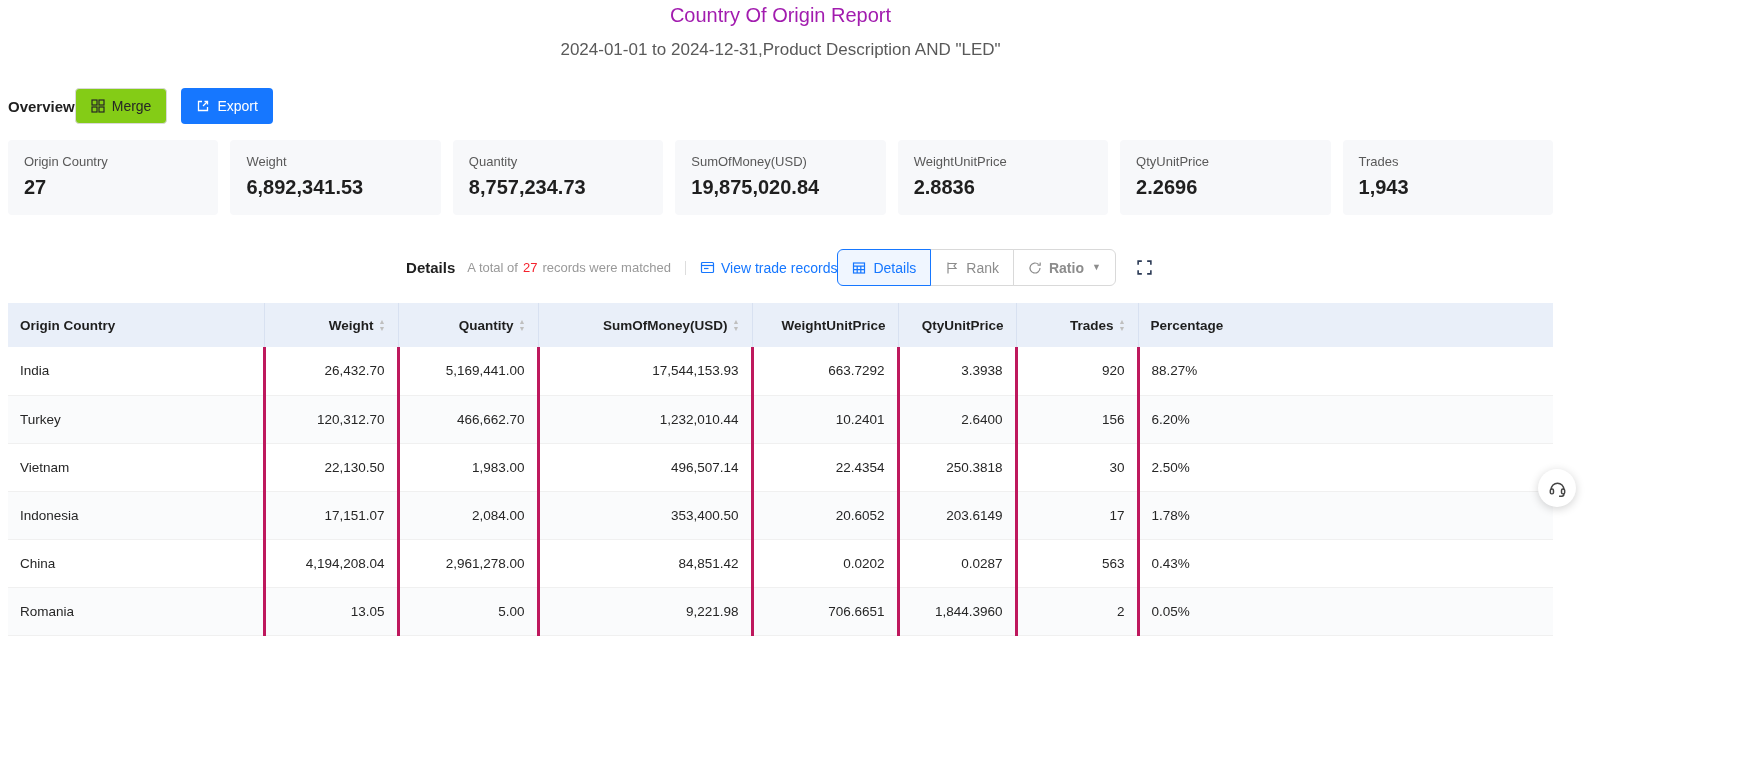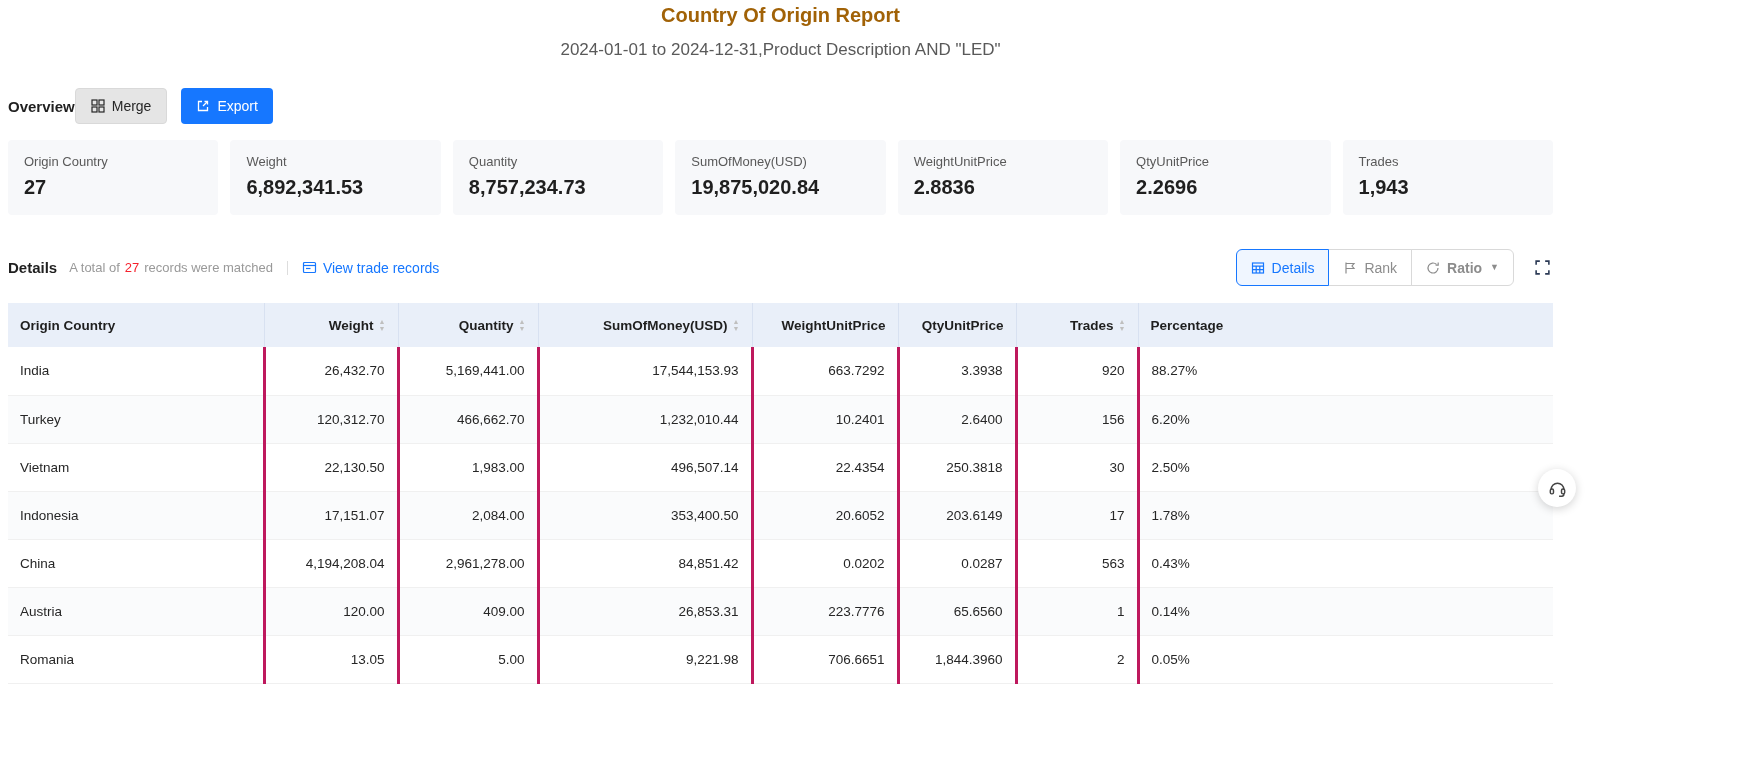--- a/index.html
+++ b/index.html
@@ -13,21 +13,21 @@
     position: relative;
     width: 1763px;
     height: 776px;
     background: #fff;
     overflow: hidden;
   }
   .content { width: 1545px; margin-left: 8px; }
 
   
   .report-header { padding-top: 4px; text-align: center; }
-  .report-title { margin: 0; font-size: 20px; font-weight: 700; color: #a16207; }
+  .report-title { margin: 0; font-size: 20px; font-weight: 400; color: #a21caf; }
   .report-subtitle { margin-top: 13px; font-size: 17px; color: #595959; }
 
   
   .overview-bar {
     margin-top: 28px;
     display: flex;
     align-items: center;
     justify-content: flex-start;
   }
   .section-title { font-size: 15px; font-weight: 700; color: #1f1f1f; }
@@ -36,21 +36,21 @@
     display: inline-flex;
     align-items: center;
     gap: 7px;
     height: 36px;
     padding: 0 15px;
     border-radius: 4px;
     font-size: 14px;
     font-family: inherit;
     cursor: pointer;
     border: 1px solid transparent;
-    background: #e5e5e5;
+    background: #84cc16;
   }
   .btn-merge { border-color: #d9d9d9; color: #262626; }
   .btn-export { background: var(--accent, #1677ff); color: #fff; border: none; }
 
   
   .stats-row { margin-top: 16px; display: flex; gap: 12px; }
   .stat-card {
     flex: 1;
     background: var(--card-bg, #f7f8fa);
     border-radius: 4px;
@@ -58,21 +58,21 @@
     height: 75px;
   }
   .stat-label { font-size: 13px; color: #595959; }
   .stat-value { margin-top: 7px; font-size: 20px; font-weight: 700; color: #1f1f1f; }
 
   
   .details-bar {
     margin-top: 34px;
     display: flex;
     align-items: center;
-    justify-content: space-between;
+    justify-content: center;
   }
   .details-left { display: flex; align-items: center; }
   .match-text { margin-left: 12px; font-size: 13px; color: #999; }
   .match-count { color: var(--danger, #f5222d); margin: 0 5px; }
   .vdiv { width: 1px; height: 14px; background: #ddd; margin: 0 14px; }
   .trade-link {
     display: inline-flex;
     align-items: center;
     gap: 6px;
     color: var(--accent, #1677ff);
@@ -421,30 +421,20 @@
             <td>China</td>
             <td>4,194,208.04</td>
             <td>2,961,278.00</td>
             <td>84,851.42</td>
             <td>0.0202</td>
             <td>0.0287</td>
             <td>563</td>
             <td>0.43%</td>
           </tr>
           <tr>
-            <td>Austria</td>
-            <td>120.00</td>
-            <td>409.00</td>
-            <td>26,853.31</td>
-            <td>223.7776</td>
-            <td>65.6560</td>
-            <td>1</td>
-            <td>0.14%</td>
-          </tr>
-          <tr>
             <td>Romania</td>
             <td>13.05</td>
             <td>5.00</td>
             <td>9,221.98</td>
             <td>706.6651</td>
             <td>1,844.3960</td>
             <td>2</td>
             <td>0.05%</td>
           </tr>
         </tbody>

